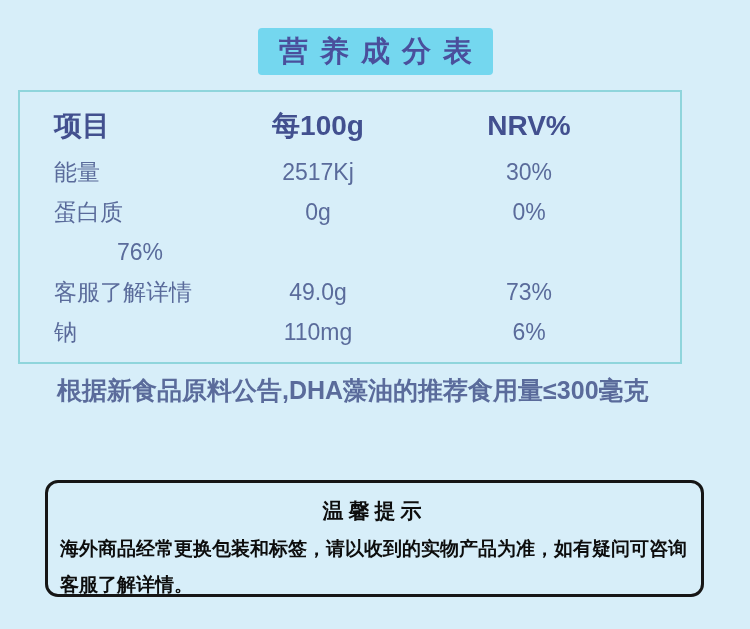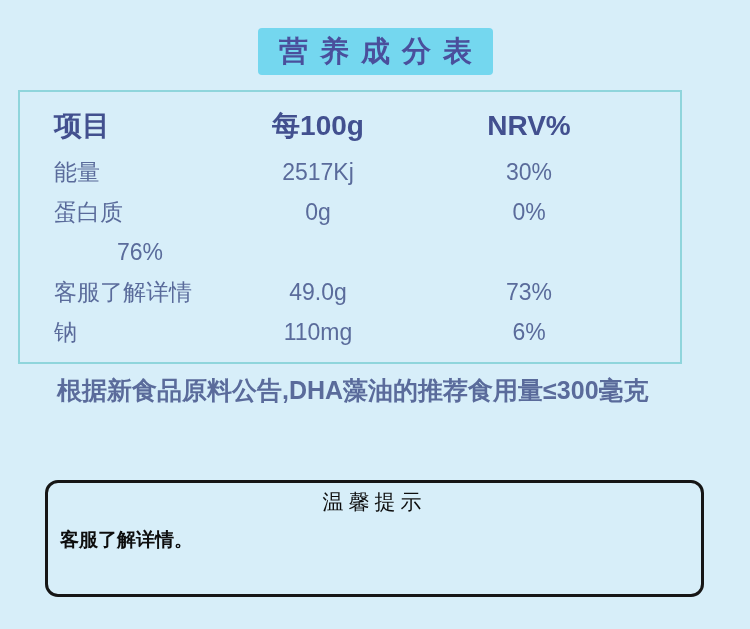--- a/index.html
+++ b/index.html
@@ -52,22 +52,22 @@
   .note div { white-space:nowrap; }
 
   
   .tips {
     position:absolute; left:45px; top:480px;
     width:659px; height:117px;
     border:3px solid #161616;
     border-radius:13px;
   }
   .tips-title {
-    margin-top:5px; text-align:center;
-    color:#0d0d0d; font-size:21px; font-weight:normal;
+    margin-top:14px; text-align:center;
+    color:#0d0d0d; font-size:21px; font-weight:bold;
     letter-spacing:5px;
   }
   .tips-body {
     margin:6px 10px 0 12px;
     color:#0d0d0d; font-size:19px; font-weight:bold;
     line-height:36px;
   }
   .tips-body div { white-space:nowrap; }
 </style>
 </head>
@@ -113,15 +113,16 @@
   </div>
 </div>
 
 <div class="note">
   <div>根据新食品原料公告,DHA藻油的推荐食用量≤300毫克</div>
 </div>
 
 <div class="tips">
   <div class="tips-title">温馨提示</div>
   <div class="tips-body">
+    <div>海外商品经常更换包装和标签，请以收到的实物产品为准，如有疑问可咨询</div>
     <div>客服了解详情。</div>
   </div>
 </div>
 
 </body></html>

